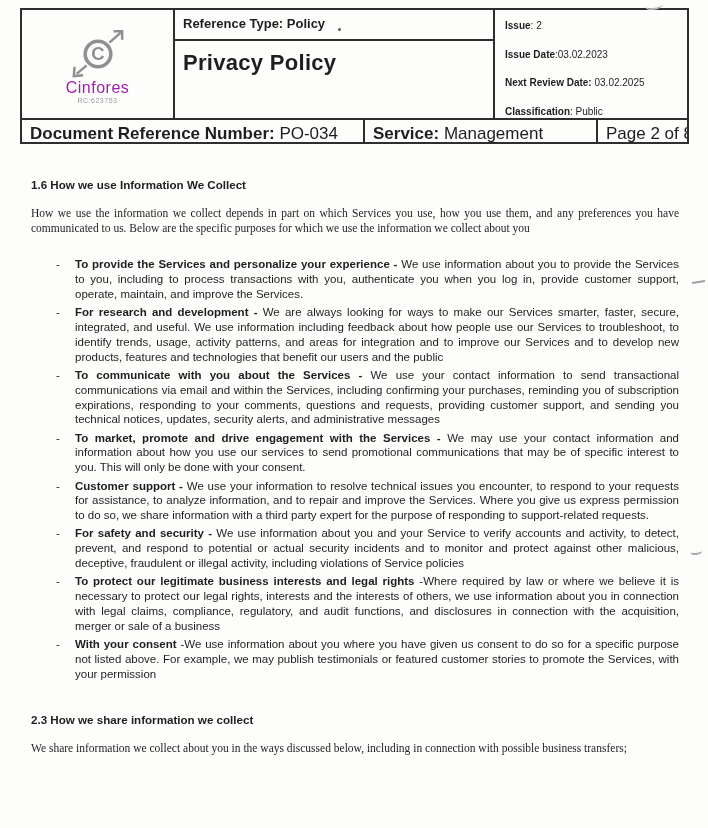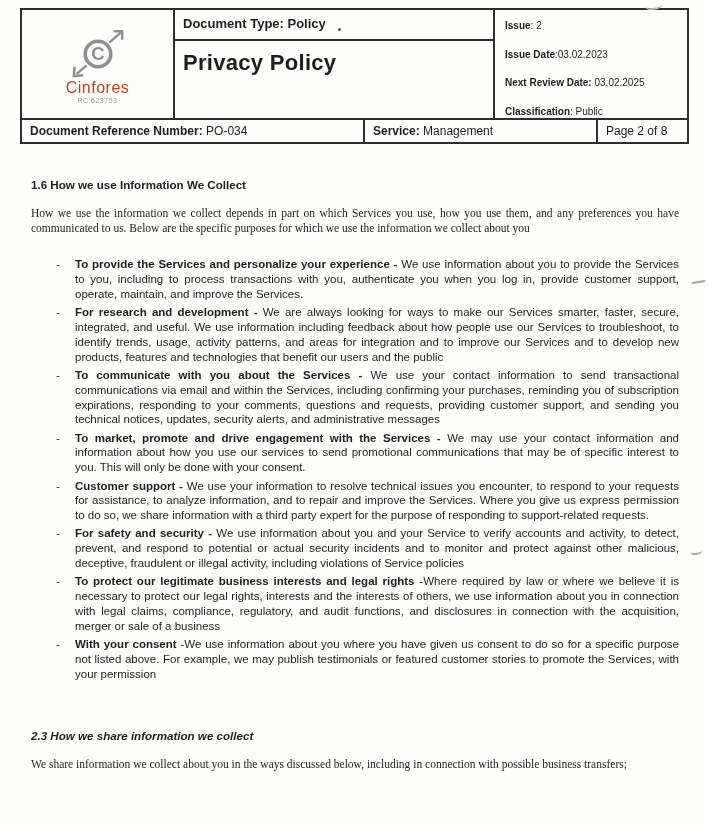--- a/index.html
+++ b/index.html
@@ -27,40 +27,40 @@
   .cell-doctype{grid-area:doctype;border-right:2px solid #2e2e2e;border-bottom:2px solid #2e2e2e;padding:6px 8px 0 8px;font-weight:bold;font-size:13px;position:relative;}
   .cell-title{grid-area:title;border-right:2px solid #2e2e2e;padding:9px 8px 0 8px;}
   .cell-issue{grid-area:issue;padding:8px 10px 8px 10px;font-size:10px;}
   .cell-issue p{margin:0 0 13.5px 0;line-height:15px;}
   .cell-issue b{font-weight:bold;}
   .title-label{font-size:11px;font-weight:bold;display:block;margin-bottom:2px;}
   .title-big{font-size:22px;font-weight:bold;letter-spacing:.3px;}
   .hdr-bottom{
     display:grid;border-top:2px solid #2e2e2e;
     grid-template-columns:343px 233px 1fr;
-    height:22px;font-size:12px;
+    height:22px;font-size:17px;
   }
   .hdr-bottom .cell{padding:4px 8px 0 8px;white-space:nowrap;overflow:hidden;}
   .bcell-ref{border-right:2px solid #2e2e2e;}
   .bcell-author{border-right:2px solid #2e2e2e;}
   .bcell-page{text-align:left;padding-left:10px;}
 
   
   .logo-svg{display:block;}
-  .brand{font-size:16px;color:#c2410c;letter-spacing:.5px;margin-top:-2px;}
+  .brand{font-size:16px;color:#a21caf;letter-spacing:.5px;margin-top:-2px;}
   .brand-rc{font-size:7px;color:#9a9a9a;letter-spacing:.5px;margin-top:0px;}
 
   
   .doc-body{
     position:absolute;left:31px;top:142px;width:648px;
     font-size:11.5px;line-height:14.8px;
   }
   .sec-heading{font-weight:bold;font-size:11.6px;margin:0;}
   .sec-heading.first{margin-top:36px;}
-  .sec-heading.second{margin-top:48px;font-style:italic;}
+  .sec-heading.second{margin-top:32px;}
   .para{margin:13px 0 0 0;text-align:justify;font-family:Liberation Serif, serif;}
   ul.bullets{list-style:none;margin:22px 0 0 0;padding:0;}
   ul.bullets li{
     position:relative;padding-left:44px;margin:0 0 3.5px 0;
     text-align:justify;
   }
   ul.bullets .marker{position:absolute;left:25px;top:0;font-weight:normal;}
   ul.bullets .lead{font-weight:bold;}
 
   
@@ -96,21 +96,21 @@
           <g stroke="#8f8f8f" stroke-width="3.5" fill="none">
             <path d="M34 54 L20 66"></path>
             <path d="M17 56 L16 69 L29 68"></path>
           </g>
         </svg>
         <div class="brand">Cinfores</div>
         <div class="brand-rc">RC:623753</div>
       </div>
 
       <div class="cell cell-doctype">
-        <span>Document Type:</span><span> Policy</span>
+        <span>Reference Type:</span><span> Policy</span>
       </div>
 
       <div class="cell cell-title">
         <span class="title-big">Privacy Policy</span>
       </div>
 
       <div class="cell cell-issue">
         <p><b>Issue</b><span>: 2</span></p>
         <p><b>Issue Date</b><span>:03.02.2023</span></p>
         <p><b>Next Review Date:</b><span> 03.02.2025</span></p>

